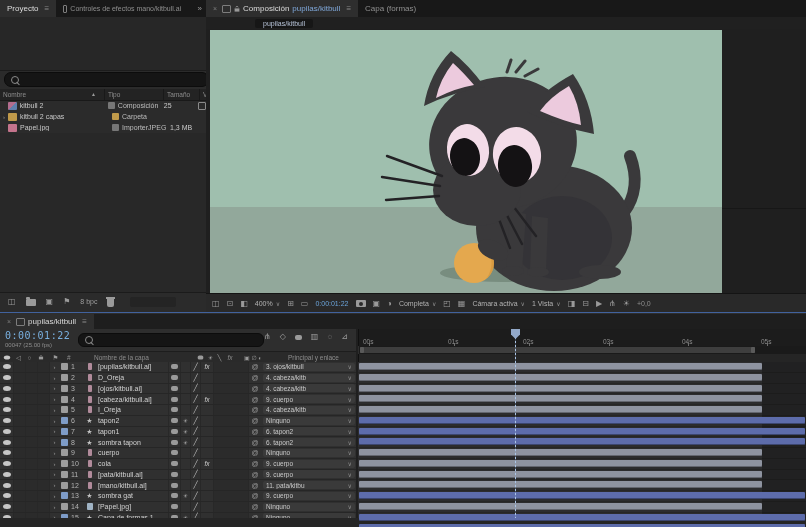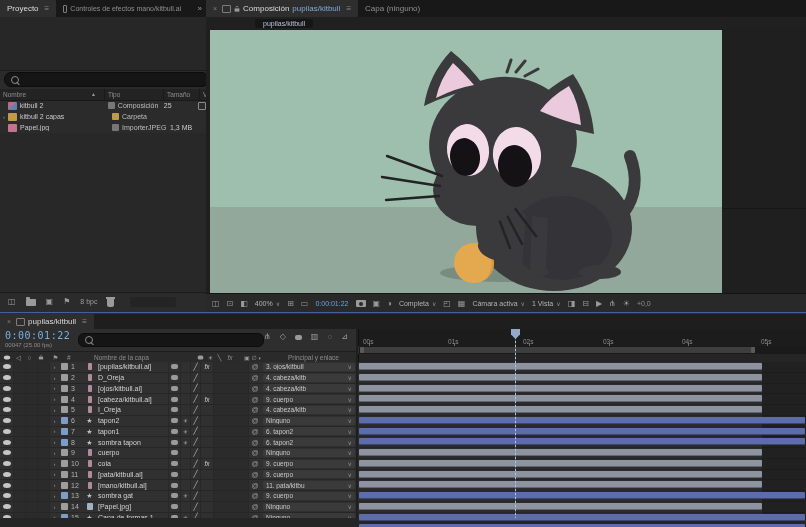--- a/index.html
+++ b/index.html
@@ -196,21 +196,21 @@
     <div class="tabbar">
       <div class="tab active">
         <span class="closex">×</span>
         <span class="panelico"></span>
         <span class="locki" style="transform:scale(.8);"></span>
         <span>Composición</span>
         <span class="blue-name">pupilas/kitbull</span>
         <span class="hamb">≡</span>
       </div>
       <div class="tab">
-        <span>Capa (ninguno)</span>
+        <span>Capa (formas)</span>
       </div>
     </div>
     <div id="subtabs" class="abs">
       <span id="compChip">pupilas/kitbull</span>
     </div>
     <div id="stage" class="abs">
       <svg id="compImage" class="abs" viewBox="0 0 512 263">
         <rect width="512" height="177" fill="#9fbfae"></rect>
         <rect y="177" width="512" height="86" fill="#92a89b"></rect>
         <ellipse cx="292" cy="243" rx="62" ry="9" fill="#75897c" opacity="0.9"></ellipse>

